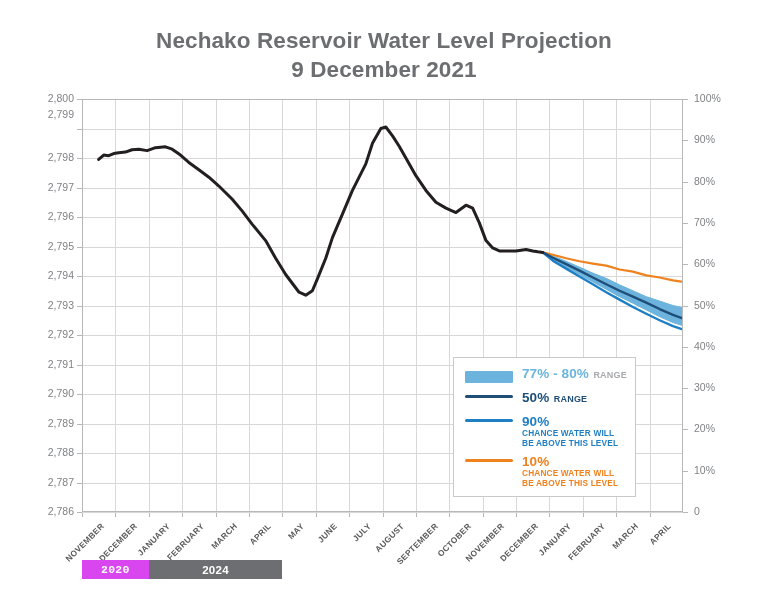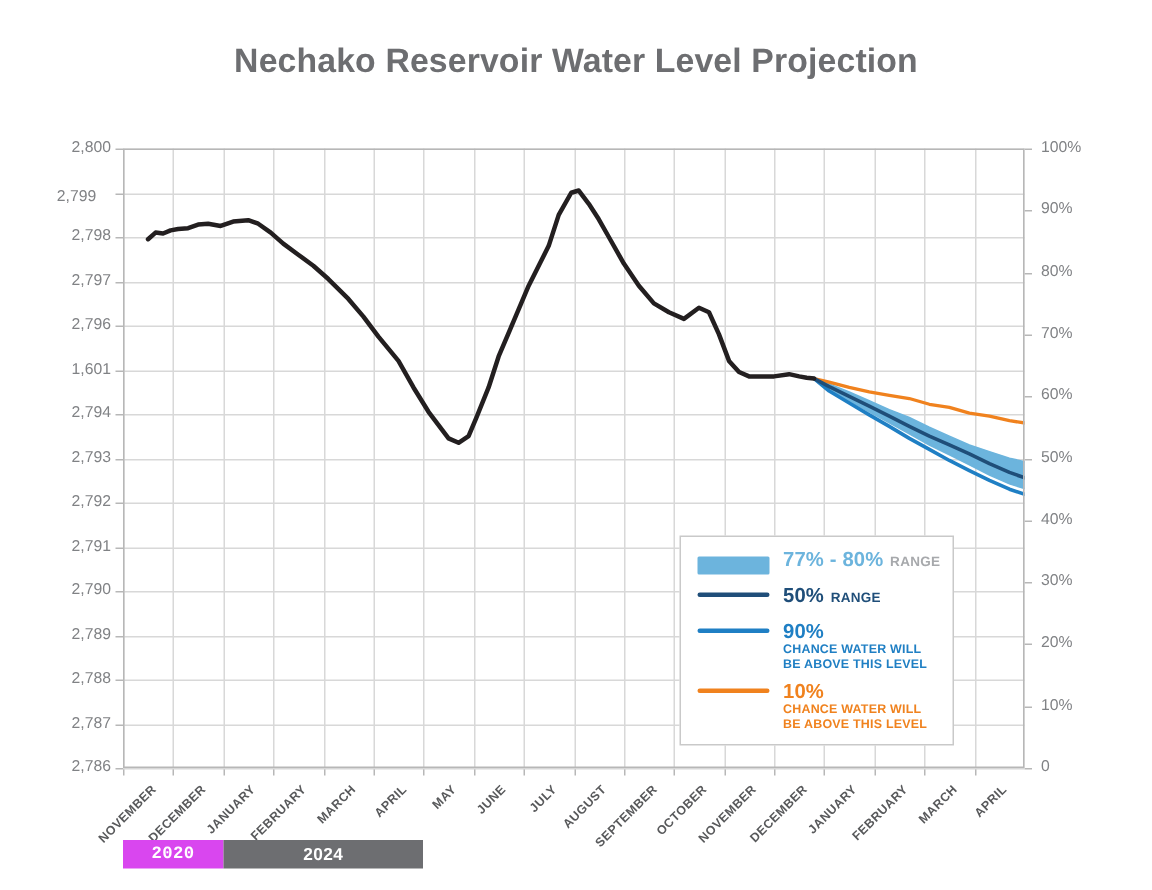--- a/index.html
+++ b/index.html
@@ -66,34 +66,35 @@
   .lg-small{font-size:9px;font-weight:bold;letter-spacing:.2px;}
   .lg-sub{font-size:8.3px;font-weight:bold;letter-spacing:.15px;line-height:10px;display:block;}
 </style>
 </head>
 <body>
 
 <div id="root">
 
   <div class="title-block">
     <div class="title-line">Nechako Reservoir Water Level Projection</div>
+    <div class="title-line">9 December 2021</div>
   </div>
 
   <div id="ylabels-left">
       <div class="ylab-left" style="left: 28px; top: 93px;">2,800</div>
       <div class="tick-left" style="left: 77px; top: 99px;"></div>
-      <div class="ylab-left" style="left: 28px; top: 126px; text-align: center;">2,799</div>
+      <div class="ylab-left" style="left: 28px; top: 109px;">2,799</div>
       <div class="tick-left" style="left: 77px; top: 128.5px;"></div>
       <div class="ylab-left" style="left: 28px; top: 152px;">2,798</div>
       <div class="tick-left" style="left: 77px; top: 158px;"></div>
       <div class="ylab-left" style="left: 28px; top: 181.5px;">2,797</div>
       <div class="tick-left" style="left: 77px; top: 187.5px;"></div>
       <div class="ylab-left" style="left: 28px; top: 211px;">2,796</div>
       <div class="tick-left" style="left: 77px; top: 217px;"></div>
-      <div class="ylab-left" style="left: 28px; top: 240.5px;">1,601</div>
+      <div class="ylab-left" style="left: 28px; top: 240.5px;">2,795</div>
       <div class="tick-left" style="left: 77px; top: 246.5px;"></div>
       <div class="ylab-left" style="left: 28px; top: 270px;">2,794</div>
       <div class="tick-left" style="left: 77px; top: 276px;"></div>
       <div class="ylab-left" style="left: 28px; top: 299.5px;">2,793</div>
       <div class="tick-left" style="left: 77px; top: 305.5px;"></div>
       <div class="ylab-left" style="left: 28px; top: 329px;">2,792</div>
       <div class="tick-left" style="left: 77px; top: 335px;"></div>
       <div class="ylab-left" style="left: 28px; top: 358.5px;">2,791</div>
       <div class="tick-left" style="left: 77px; top: 364.5px;"></div>
       <div class="ylab-left" style="left: 28px; top: 388px;">2,790</div>

